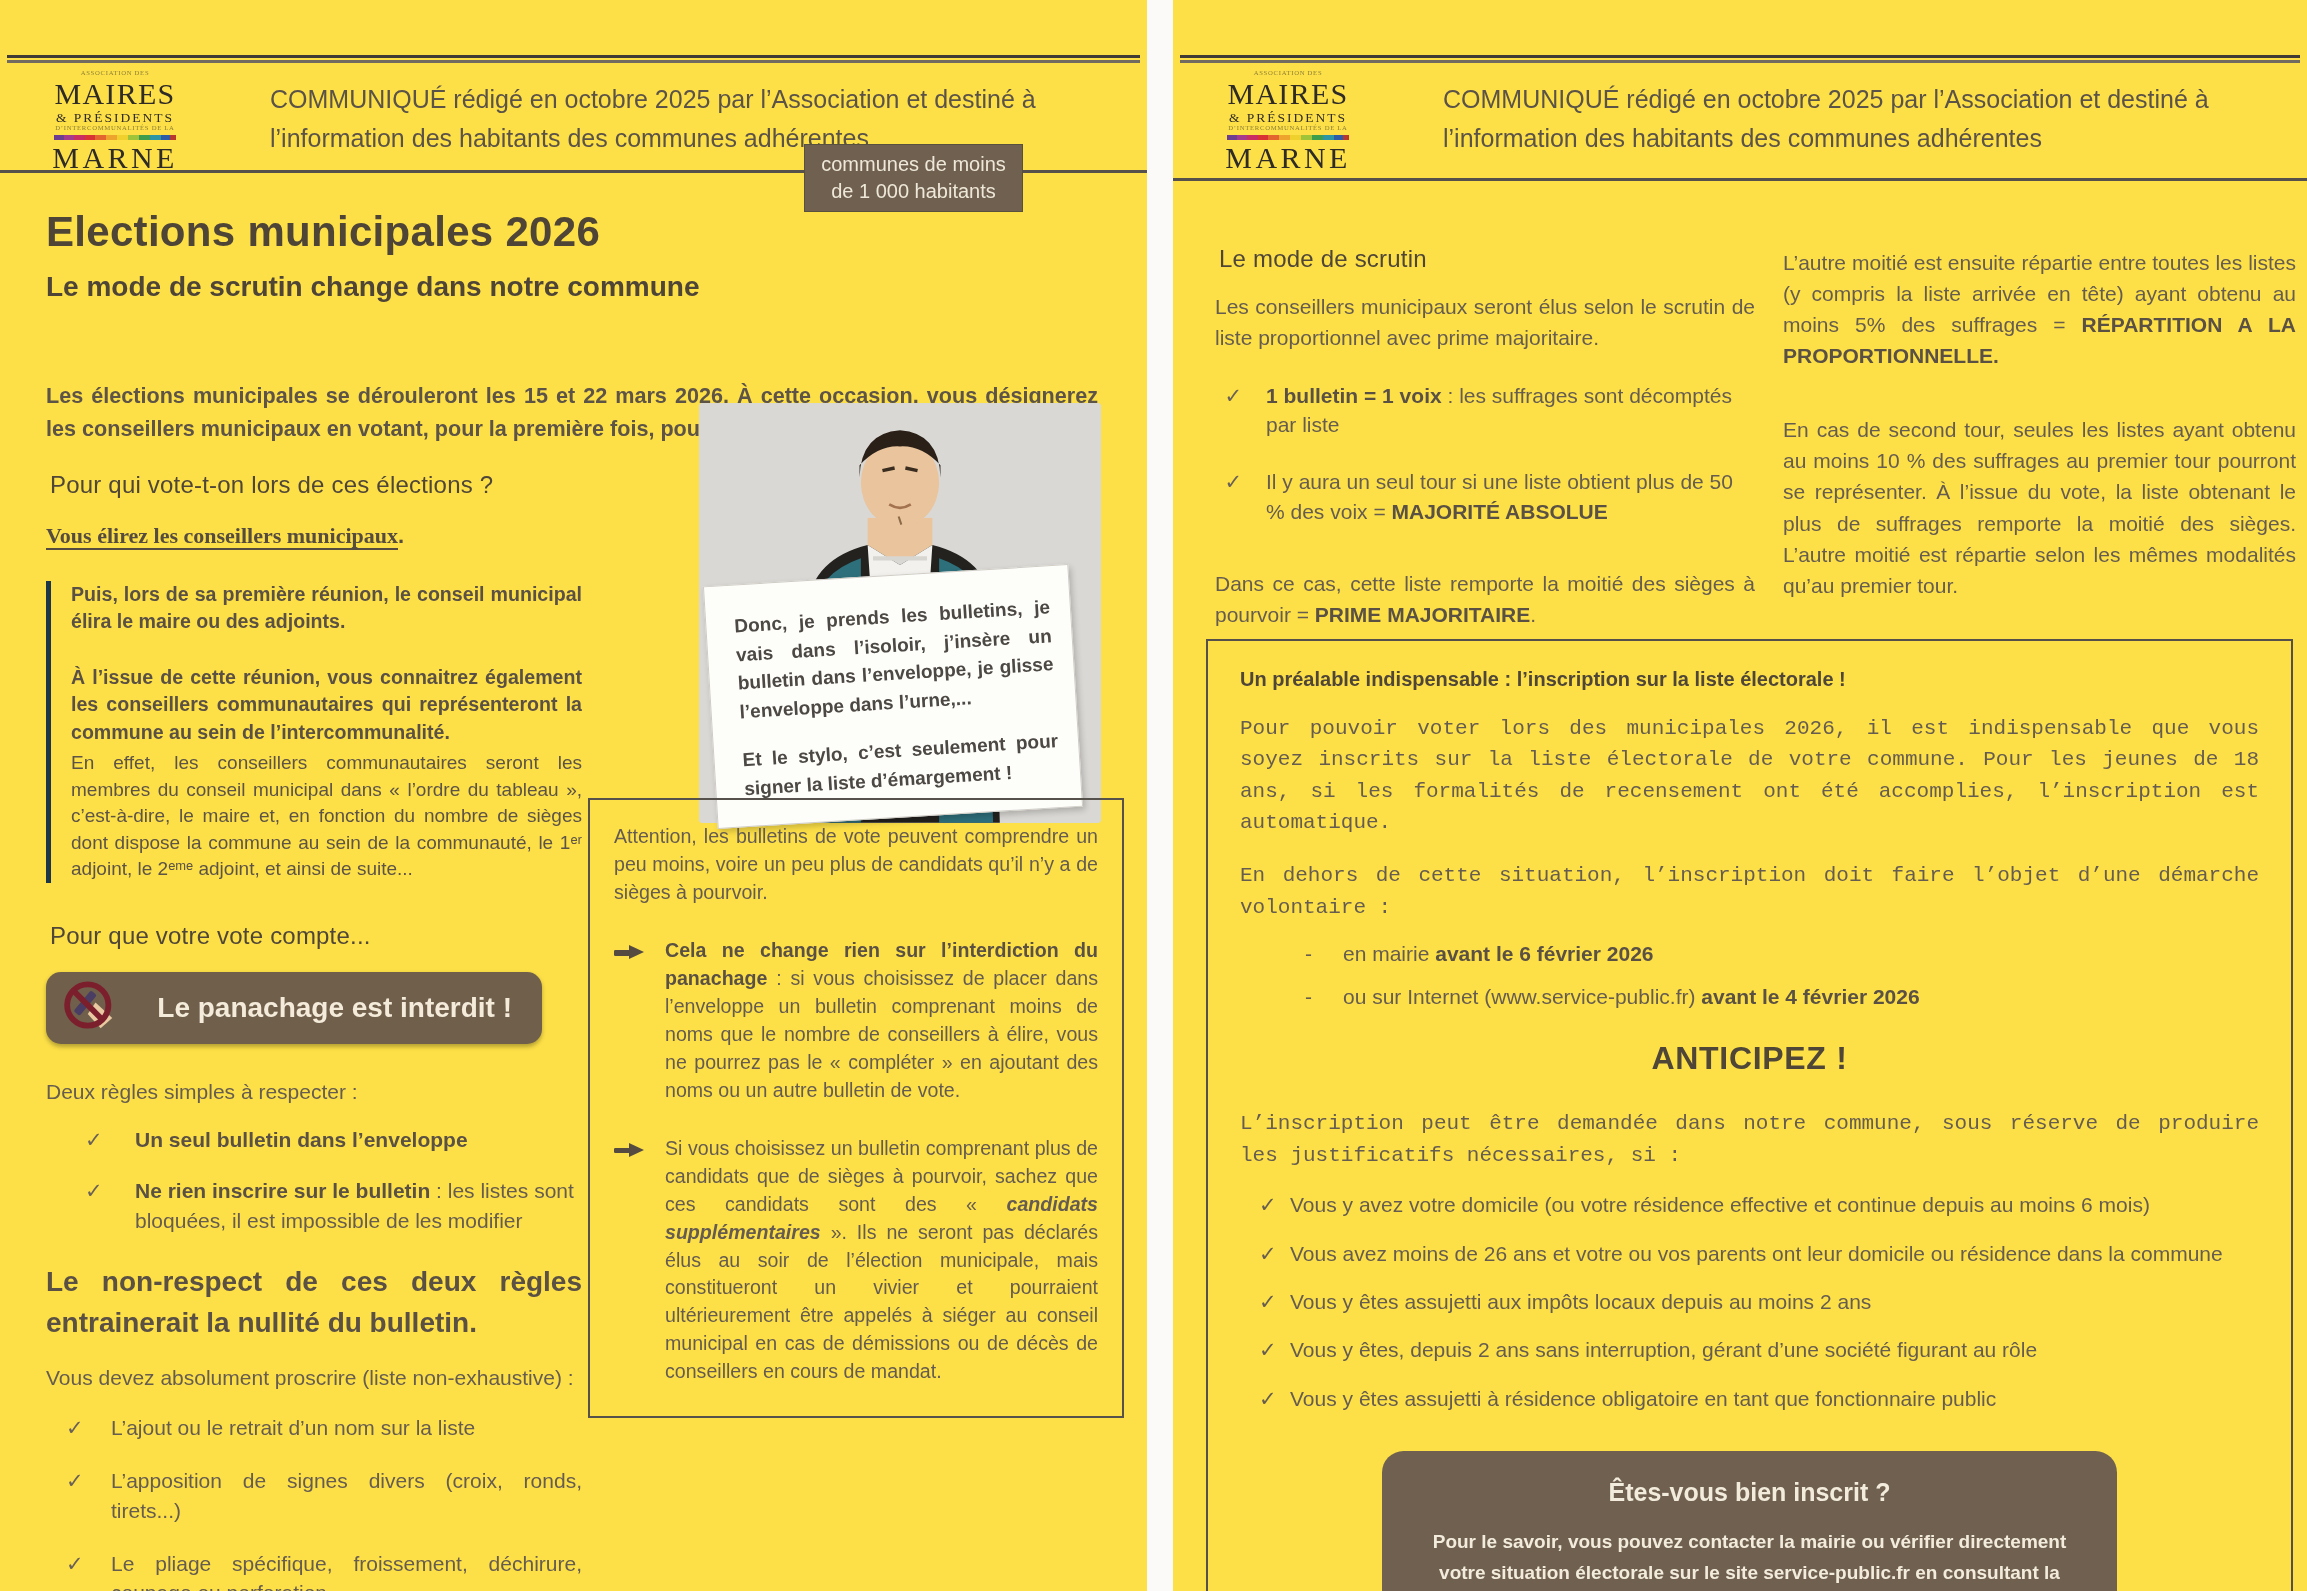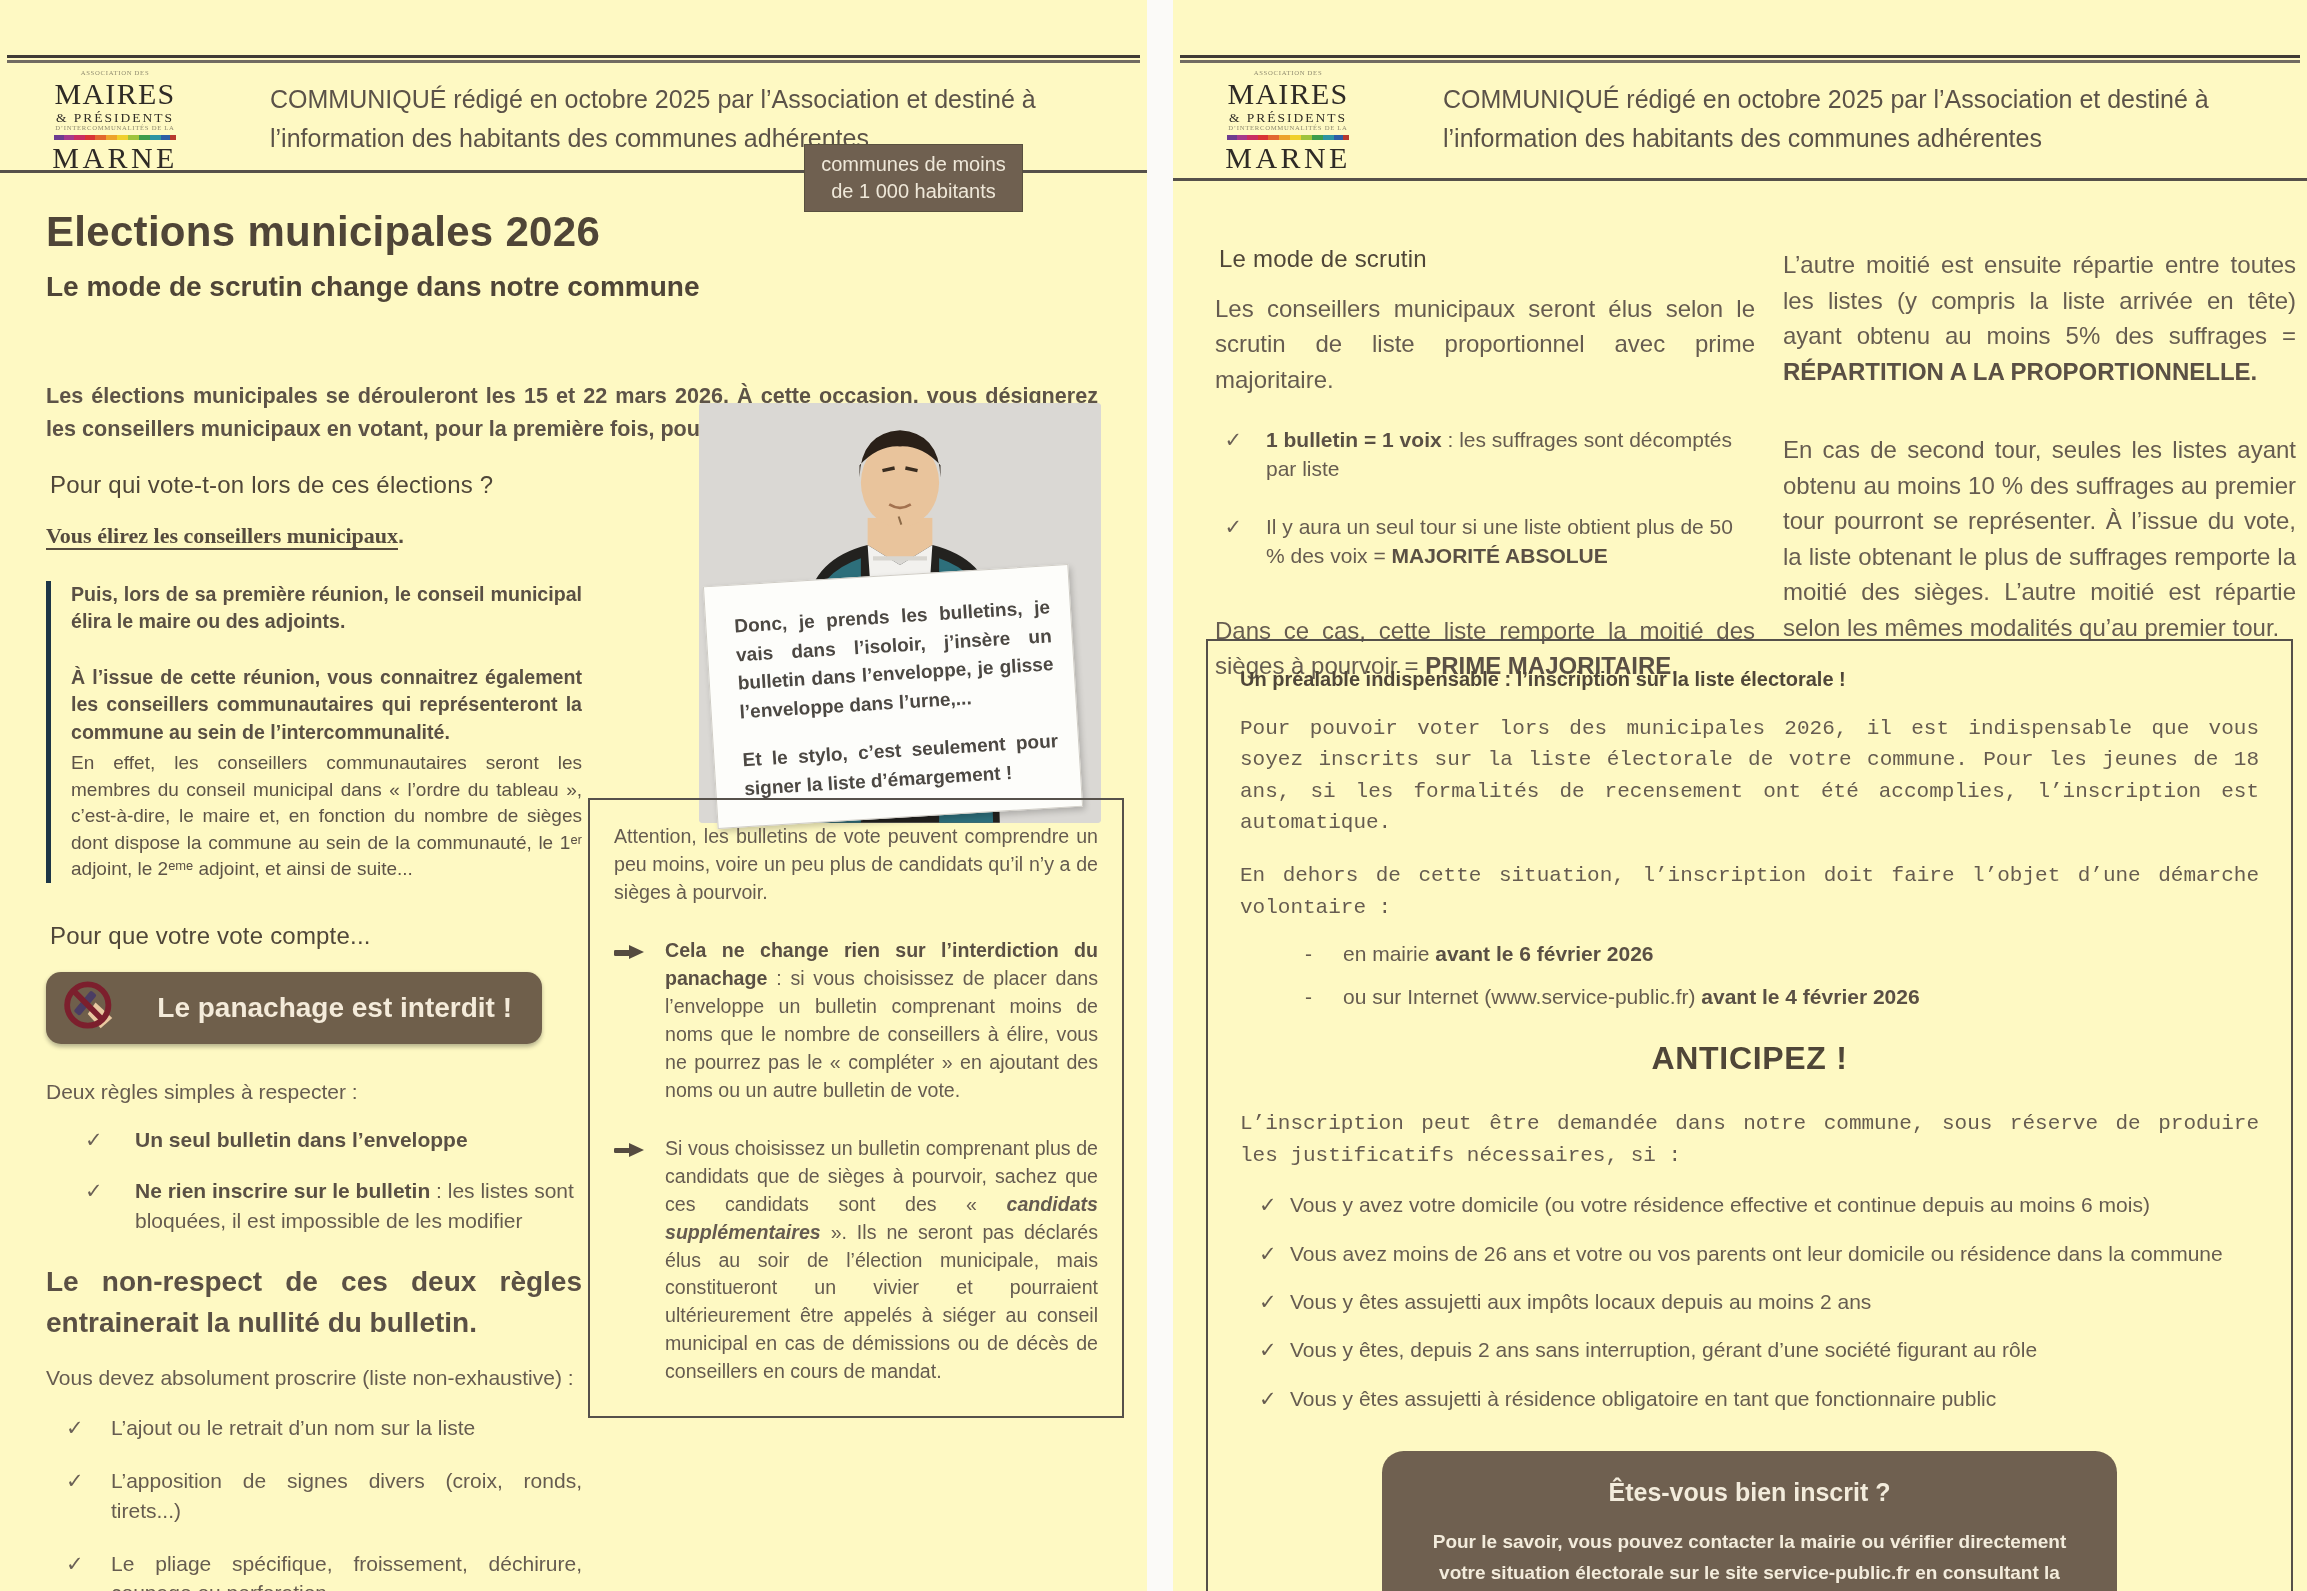--- a/index.html
+++ b/index.html
@@ -2,21 +2,21 @@
 <html style="font-size:10.8px"><head>
 <meta charset="utf-8">
 <style>
   html,body{margin:0;padding:0;}
   body{
     width:2307px;height:1591px;position:relative;overflow:hidden;
     background:#eceae5;
     font-family:"Liberation Sans","DejaVu Sans",sans-serif;
     color:#665c50;
   }
-  .page{position:absolute;top:0;height:1591px;background:#fef9c3;}
+  .page{position:absolute;top:0;height:1591px;background:#fde047;}
   .page-left{left:0;width:1147px;}
   .page-right{left:1173px;width:1134px;}
   .gutter{position:absolute;left:1147px;top:0;width:26px;height:1591px;background:#fbfaf8;}
 
   .top-rule{position:absolute;left:6.7px;right:6.7px;top:55px;height:8px;
     background:linear-gradient(#403b35 0 34%,rgba(0,0,0,0) 34% 62%,#716b62 62% 100%);}
   .header-rule{position:absolute;left:0;right:0;top:170px;height:2.7px;background:#56514a;}
 
   
   .logo{position:absolute;left:49px;top:70px;width:132px;text-align:center;
@@ -82,21 +82,21 @@
   .attention p{margin:0;font-size:19.6px;line-height:1.42;text-align:justify;color:#655b50;}
   .arrow-item{position:relative;margin-top:31px;padding-left:51px;}
   .arrow{position:absolute;left:0;top:8px;width:31px;height:15px;}
   .arrow .shaft{position:absolute;left:0;top:4.7px;width:16px;height:5.4px;background:#554b40;border-radius:1.3px;}
   .arrow .head{position:absolute;left:15px;top:0;width:0;height:0;
     border-left:15px solid #554b40;border-top:7.4px solid transparent;border-bottom:7.4px solid transparent;}
   .bi{font-weight:bold;font-style:italic;}
 
   
   .colA{position:absolute;left:42px;top:241px;width:540px;}
-  .colA .p, .colB .p{font-size:24px;line-height:1.48;text-align:justify;margin:0;}
+  .colA .p, .colB .p{font-size:21px;line-height:1.48;text-align:justify;margin:0;}
   .colA .p{margin-top:17.5px;}
   .colB{position:absolute;left:610px;top:247px;width:513px;}
   .colB .p+.p{margin-top:43px;}
   .b{font-weight:bold;color:#5a5044;}
 
   .bigbox{position:absolute;left:33px;top:639px;width:1087px;box-sizing:border-box;
     border:2px solid #55504a;padding:27px 32px 35px 32px;}
   .bigbox h3{margin:0;font-size:20px;font-weight:bold;color:#4f4638;}
   .bigbox .p{margin:21.6px 0 0 0;font-size:21px;line-height:1.5;text-align:justify;font-family:Liberation Mono, monospace;}
   .dash{position:relative;margin-top:19px;padding-left:103px;font-size:21px;}

